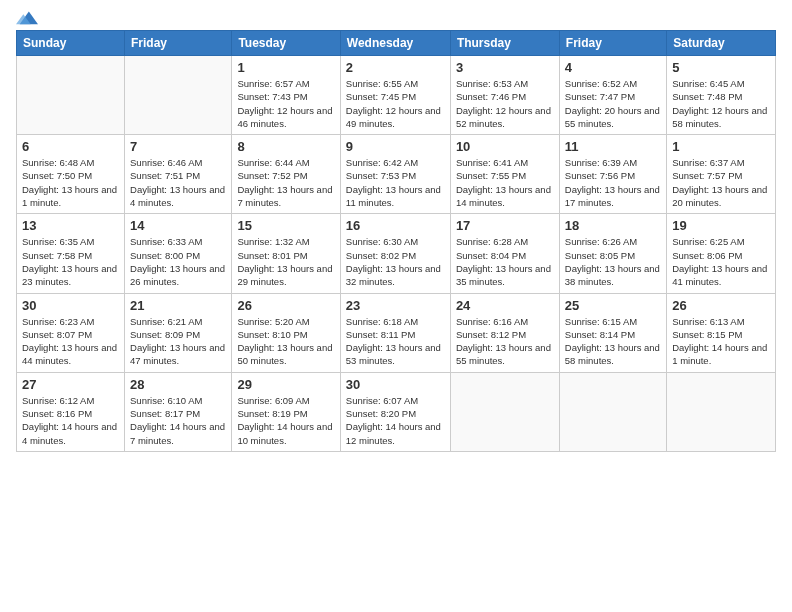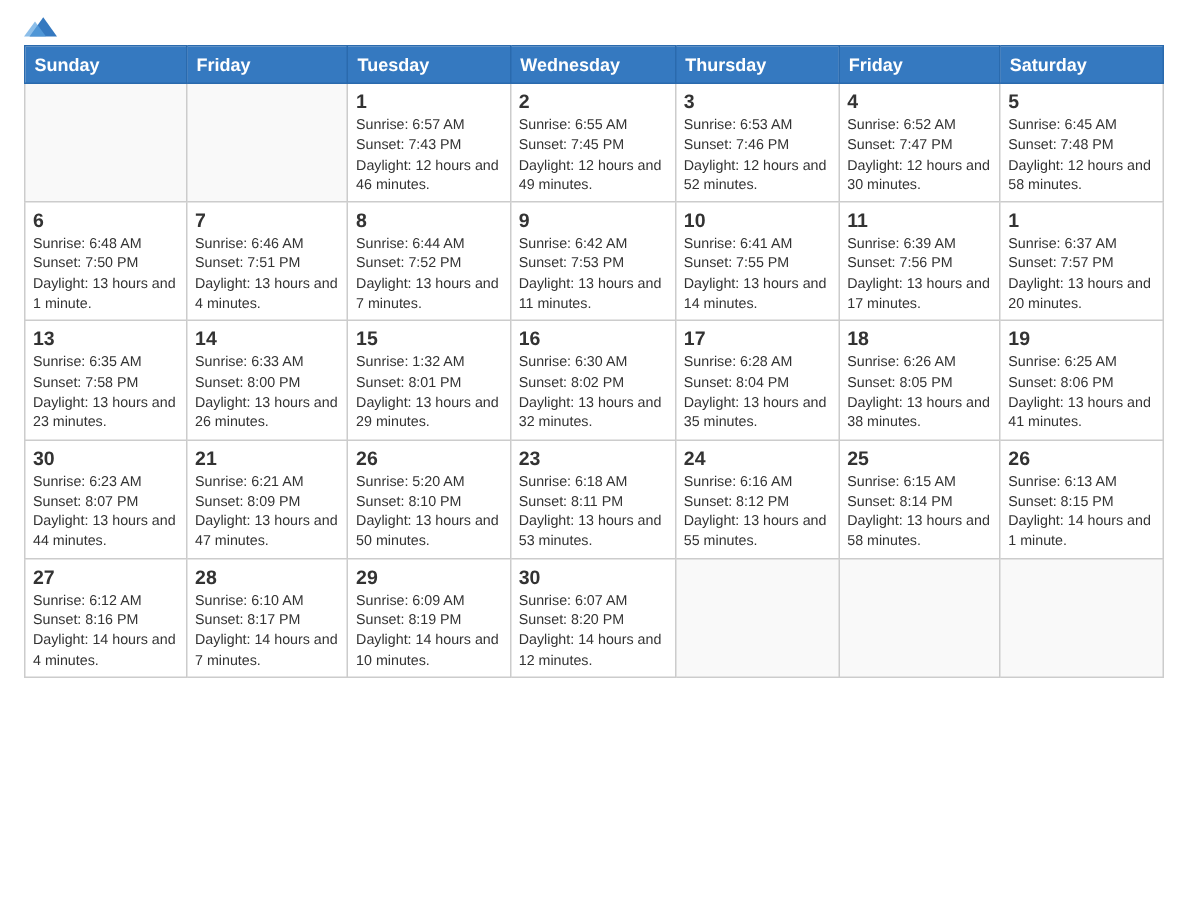--- a/index.html
+++ b/index.html
@@ -141,21 +141,21 @@
           <td>
             <span class="day-number">2</span>
             <div class="day-info"><span>Sunrise: 6:55 AM</span><br><span>Sunset: 7:45 PM</span><br><span>Daylight: 12 hours and 49 minutes.</span></div>
           </td>
           <td>
             <span class="day-number">3</span>
             <div class="day-info"><span>Sunrise: 6:53 AM</span><br><span>Sunset: 7:46 PM</span><br><span>Daylight: 12 hours and 52 minutes.</span></div>
           </td>
           <td>
             <span class="day-number">4</span>
-            <div class="day-info"><span>Sunrise: 6:52 AM</span><br><span>Sunset: 7:47 PM</span><br><span>Daylight: 12 hours and 30 minutes.</span></div>
+            <div class="day-info"><span>Sunrise: 6:52 AM</span><br><span>Sunset: 7:47 PM</span><br><span>Daylight: 20 hours and 55 minutes.</span></div>
           </td>
           <td>
             <span class="day-number">5</span>
             <div class="day-info"><span>Sunrise: 6:45 AM</span><br><span>Sunset: 7:48 PM</span><br><span>Daylight: 12 hours and 58 minutes.</span></div>
           </td>
         </tr>
         <tr>
           <td>
             <span class="day-number">6</span>
             <div class="day-info"><span>Sunrise: 6:48 AM</span><br><span>Sunset: 7:50 PM</span><br><span>Daylight: 13 hours and 1 minute.</span></div>

